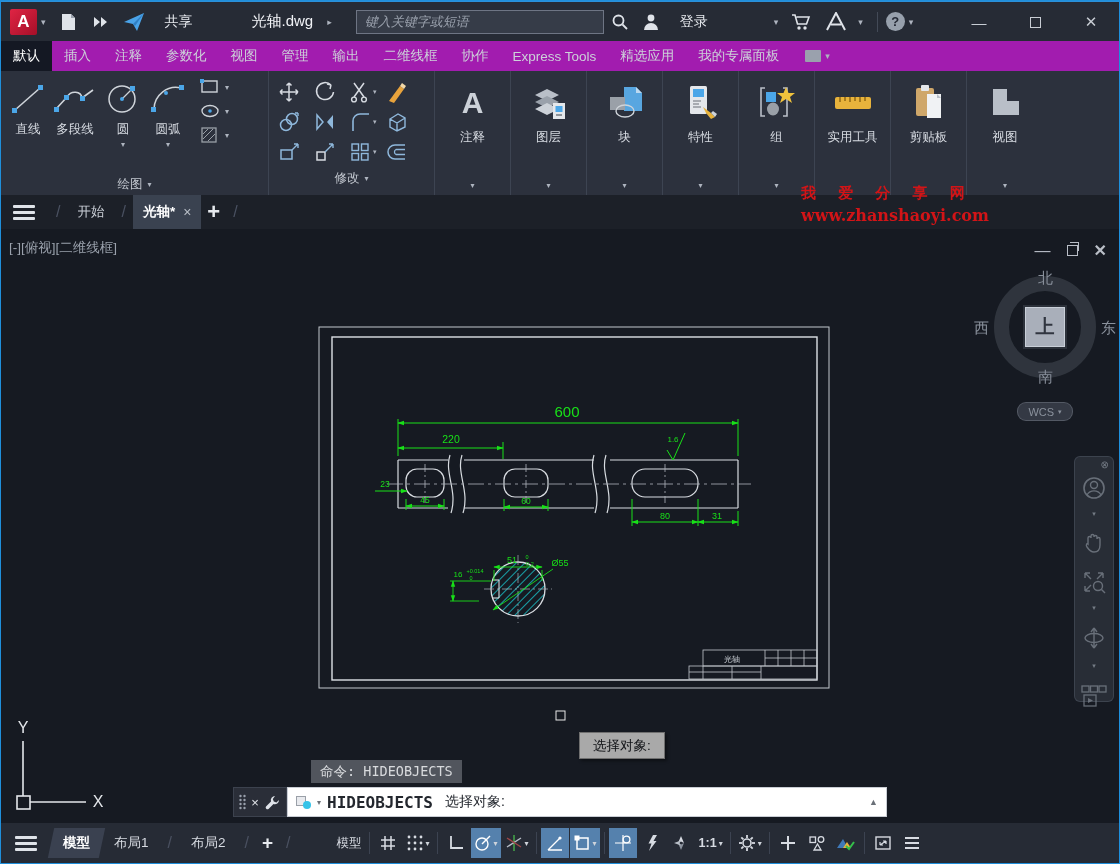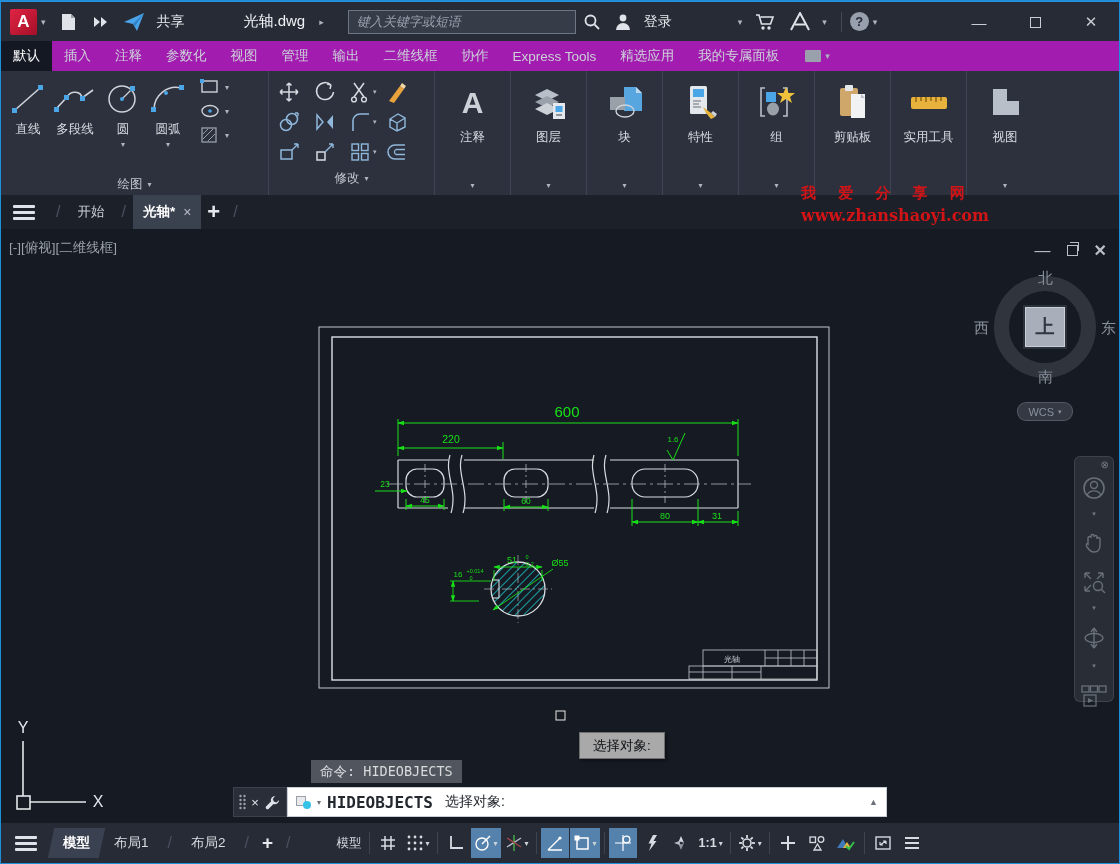--- a/index.html
+++ b/index.html
@@ -9,24 +9,24 @@
          border:1px solid #1f8fdb; }
 
   
   .titlebar { position:absolute; left:0; top:0; width:100%; height:40px; background:#262b35;
               display:flex; align-items:center; color:#dfe3e9; font-size:14px; border-top:1px solid #2b90d9;}
   .acad-logo { width:27px; height:26px; margin-left:9px; background:linear-gradient(135deg,#e02444,#a50f28);
                color:#fff; font-weight:bold; font-size:17px; display:flex; align-items:center; justify-content:center;
                border-radius:2px; }
   .tb-caret { color:#aeb4bf; font-size:9px; margin:0 6px 0 4px; }
   .tb-ic { margin:0 7px; display:flex; align-items:center; }
-  .tb-txt { color:#e6e9ee; margin-left:12px; }
+  .tb-txt { color:#e6e9ee; margin-left:20px; }
   .doc-title { margin-left:52px; font-size:15px; color:#f0f2f6; }
   .search-wrap { display:flex; align-items:center; margin-left:18px; }
-  .search-input { width:228px; height:24px; background:#363c48; border:1px solid #6e7584; color:#c7ccd6;
+  .search-input { width:248px; height:24px; background:#363c48; border:1px solid #6e7584; color:#c7ccd6;
                   font-style:italic; font-size:13px; padding:0 8px; outline:none; }
   .search-input::placeholder { color:#9aa1ad; }
   .signin { display:flex; align-items:center; margin-left:6px; }
   .helpq { width:19px; height:19px; border-radius:50%; background:#97a0ac; color:#242935; font-weight:bold;
            font-size:13px; display:flex; align-items:center; justify-content:center; }
   .tb-sep { width:1px; height:20px; background:#434a57; margin:0 8px; }
   .win-btns { position:absolute; right:0; top:0; height:40px; display:flex; align-items:center; }
   .win-btn { width:56px; height:40px; display:flex; align-items:center; justify-content:center; color:#c8cdd4; font-size:15px; }
   .box-ic { width:11px; height:11px; border:1.5px solid #c8cdd4; display:inline-block; }
 
@@ -456,38 +456,38 @@
             <ellipse cx="17" cy="26" rx="6" ry="6.5" fill="#9aa0a8"></ellipse>
             <polygon points="30,4 32.5,10 39,10 34,14 36,20 30,16 24,20 26,14 21,10 27.5,10" fill="#f0c23c"></polygon>
           </svg>
         </div>
       <div class="blabel">组</div>
       <div class="bspacer"></div>
         <div class="bcaret">▾</div>
     </div>
     <div class="bpanel">
       <div class="bicon">
+          <svg width="44" height="40" viewBox="0 0 44 40">
+            <rect x="4" y="14" width="36" height="12" rx="2" fill="#e8b33c"></rect>
+            <path d="M9,14 v5 M14,14 v4 M19,14 v5 M24,14 v4 M29,14 v5 M34,14 v4" stroke="#8a6312" stroke-width="1.4"></path>
+          </svg>
+        </div>
+      <div class="blabel">实用工具</div>
+      <div class="bspacer"></div>
+    </div>
+    <div class="bpanel">
+      <div class="bicon">
           <svg width="40" height="42" viewBox="0 0 40 42">
             <rect x="7" y="6" width="18" height="28" rx="2" fill="#cfa76a"></rect>
             <rect x="12" y="3" width="8" height="6" rx="1" fill="#e4e7eb"></rect>
             <path d="M18,12 h14 l0,24 h-14 z" fill="#f0f2f4"></path>
             <path d="M28,12 l4,4 h-4 z" fill="#b9bfc8"></path>
           </svg>
         </div>
       <div class="blabel">剪贴板</div>
-      <div class="bspacer"></div>
-    </div>
-    <div class="bpanel">
-      <div class="bicon">
-          <svg width="44" height="40" viewBox="0 0 44 40">
-            <rect x="4" y="14" width="36" height="12" rx="2" fill="#e8b33c"></rect>
-            <path d="M9,14 v5 M14,14 v4 M19,14 v5 M24,14 v4 M29,14 v5 M34,14 v4" stroke="#8a6312" stroke-width="1.4"></path>
-          </svg>
-        </div>
-      <div class="blabel">实用工具</div>
       <div class="bspacer"></div>
     </div>
     <div class="bpanel" style="border-right:none">
       <div class="bicon">
           <svg width="40" height="40" viewBox="0 0 40 40">
             <polygon points="8,6 22,6 22,18 34,18 34,32 8,32" fill="#b9bfc8"></polygon>
           </svg>
         </div>
       <div class="blabel">视图</div>
       <div class="bspacer"></div>

